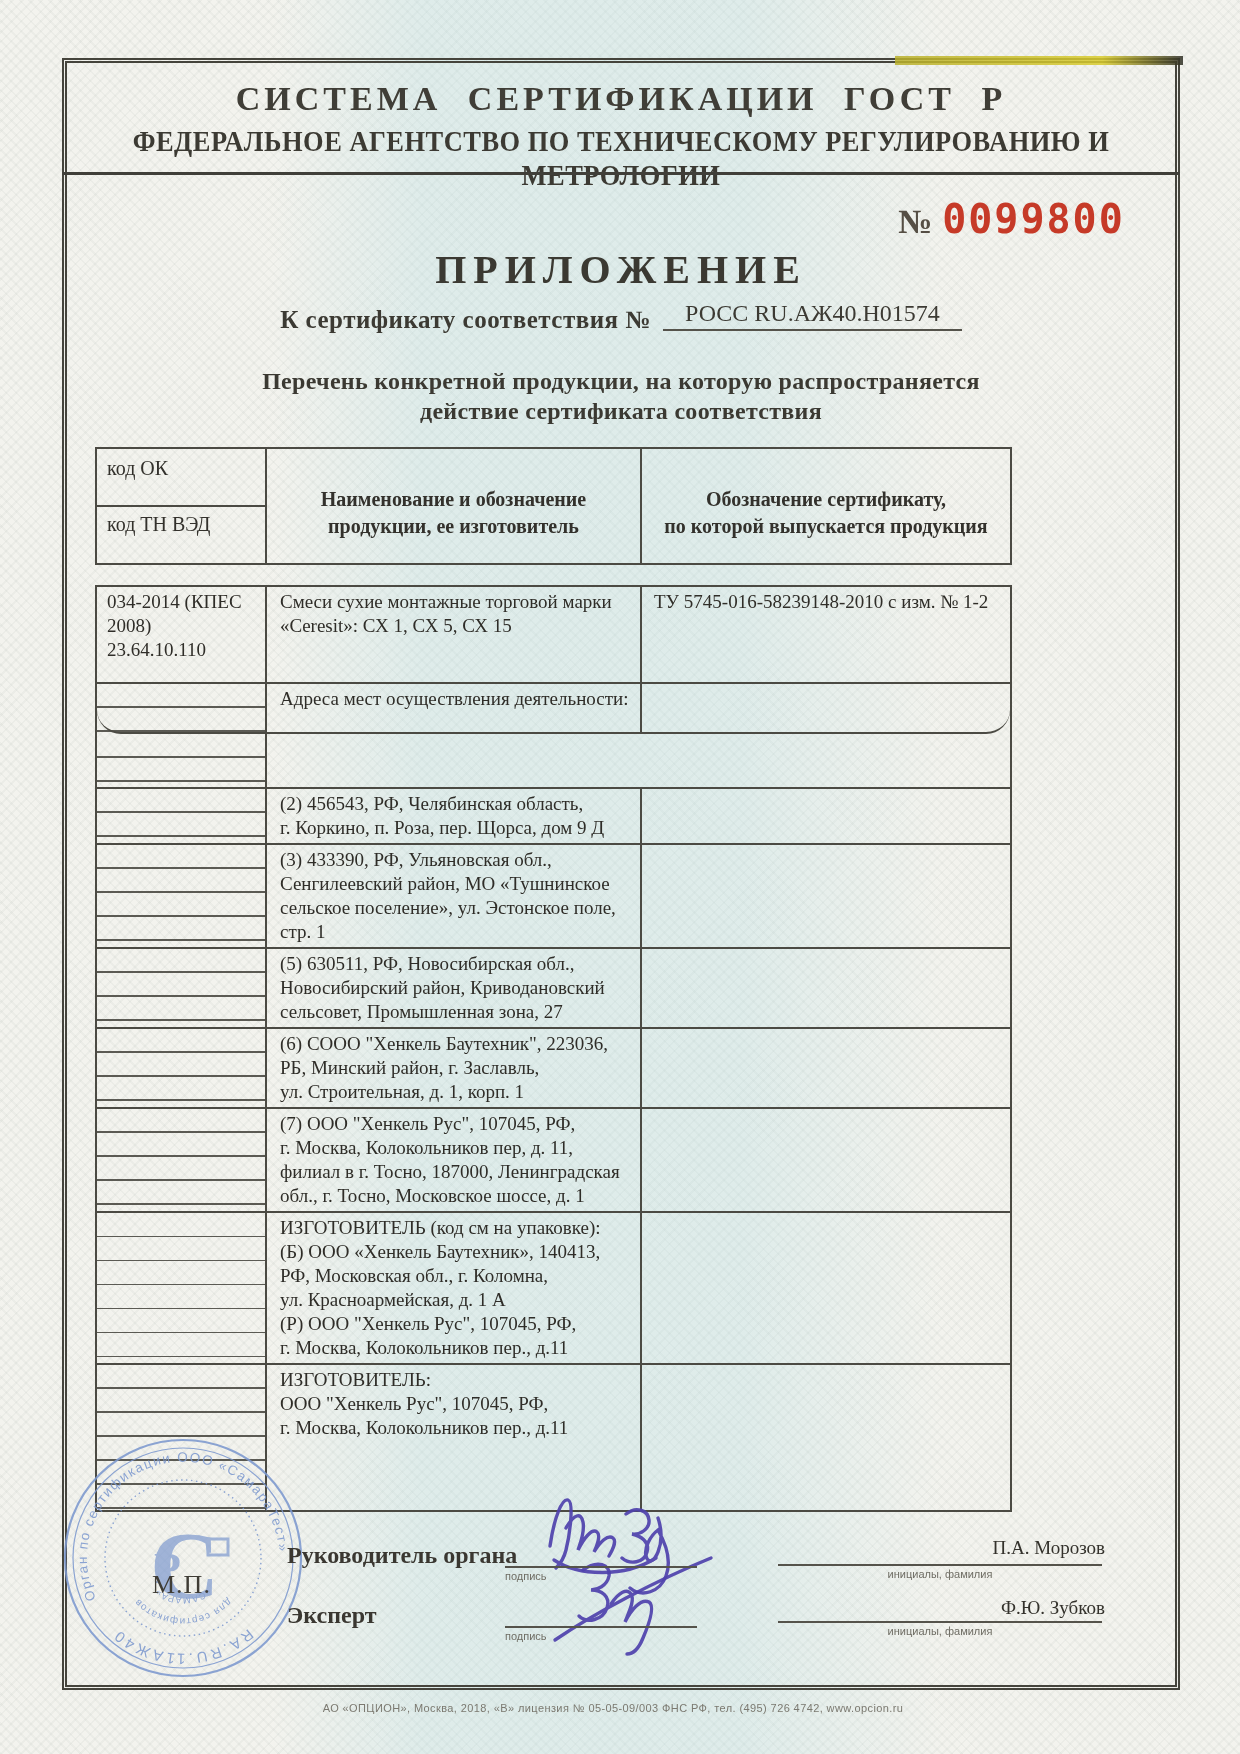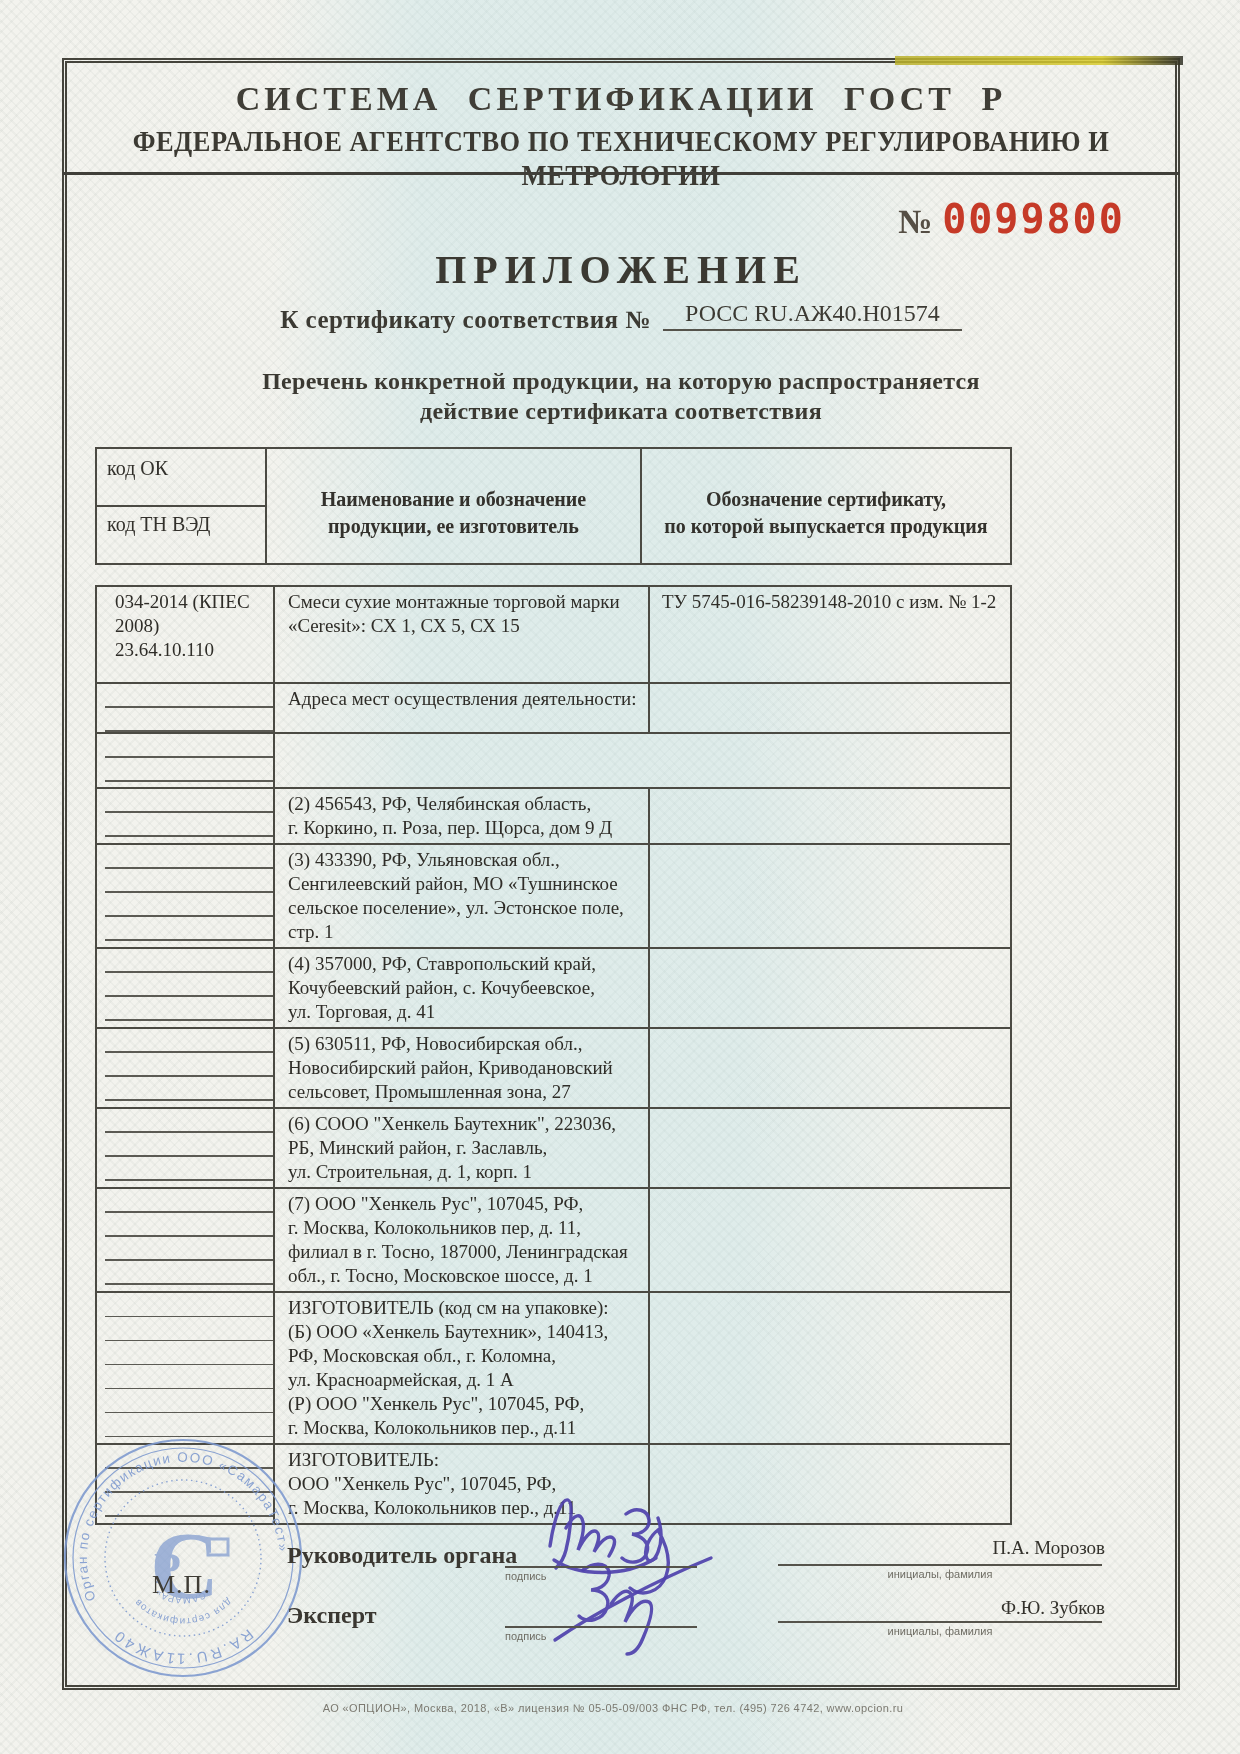--- a/index.html
+++ b/index.html
@@ -80,32 +80,32 @@
   .thead .hc2{border-right:2px solid #4b4a43;}
   .thead .hc2,.thead .hc3{
     display:flex;align-items:center;justify-content:center;text-align:center;
     font-size:20px;font-weight:bold;white-space:pre-line;line-height:27px;padding-top:14px;box-sizing:border-box;
   }
   .tbody{
     margin-top:20px;border:2px solid #4b4a43;box-sizing:border-box;
   }
   .trow{
     display:grid;grid-template-columns:170px 375px 1fr;
-    border-bottom:2px solid #4b4a43;box-sizing:border-box;padding-left:8px;
+    border-bottom:2px solid #4b4a43;box-sizing:border-box;
   }
   .trow:last-child{border-bottom:none;}
   .tcell{box-sizing:border-box;white-space:pre-line;font-size:19px;line-height:24px;color:#2f2d28;}
   .cell-code{border-right:2px solid #4b4a43;padding:3px 6px 3px 10px;}
   .cell-code.ruled{
     background-image:repeating-linear-gradient(to bottom, rgba(0,0,0,0) 0 22.5px, rgba(75,74,67,0.9) 22.5px 24px);
   }
   .cell-product{border-right:2px solid #4b4a43;padding:3px 10px 3px 13px;}
   .cell-docs{padding:3px 8px 3px 12px;}
   .trow:nth-child(1){min-height:97px;}
-  .trow:nth-child(2){min-height:50px;}
+  .trow:nth-child(2){min-height:50px;border-radius:24px;}
   .trow:nth-child(3){min-height:55px;}
   .trow:nth-child(4){min-height:50px;}
   .trow:nth-child(5){min-height:90px;}
   .trow:nth-child(6){min-height:74px;}
   .trow:nth-child(7){min-height:73px;}
   .trow:nth-child(8){min-height:73px;}
   .trow:nth-child(9){min-height:97px;}
   .trow:nth-child(10){min-height:145px;}
   .trow:nth-child(11){min-height:72px;}
   
@@ -198,27 +198,20 @@
           <div class="tcell cell-product">(2) 456543, РФ, Челябинская область,
 г. Коркино, п. Роза, пер. Щорса, дом 9 Д</div>
           <div class="tcell cell-docs"></div>
         </div>
         <div class="trow">
           <div class="tcell cell-code ruled"></div>
           <div class="tcell cell-product">(3) 433390, РФ, Ульяновская обл.,
 Сенгилеевский район, МО «Тушнинское
 сельское поселение», ул. Эстонское поле,
 стр. 1</div>
-          <div class="tcell cell-docs"></div>
-        </div>
-        <div class="trow">
-          <div class="tcell cell-code ruled"></div>
-          <div class="tcell cell-product">(4) 357000, РФ, Ставропольский край,
-Кочубеевский район, с. Кочубеевское,
-ул. Торговая, д. 41</div>
           <div class="tcell cell-docs"></div>
         </div>
         <div class="trow">
           <div class="tcell cell-code ruled"></div>
           <div class="tcell cell-product">(5) 630511, РФ, Новосибирская обл.,
 Новосибирский район, Криводановский
 сельсовет, Промышленная зона, 27</div>
           <div class="tcell cell-docs"></div>
         </div>
         <div class="trow">

